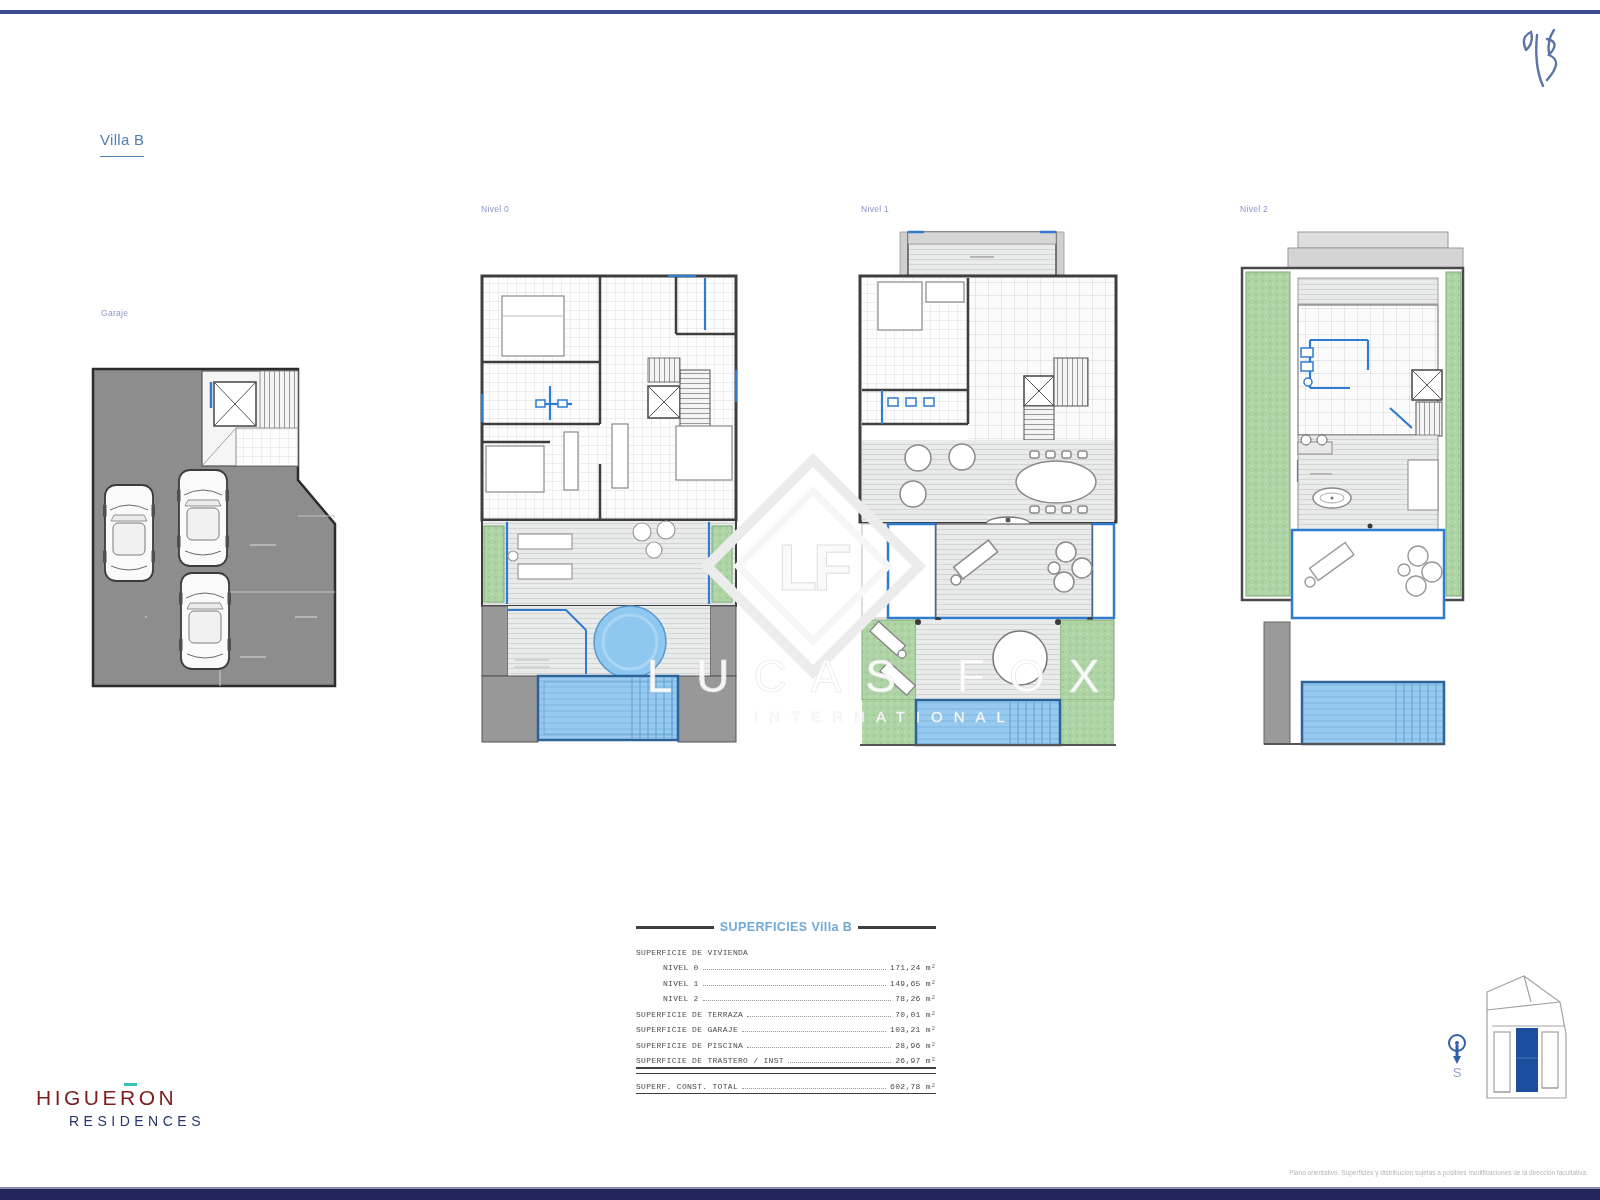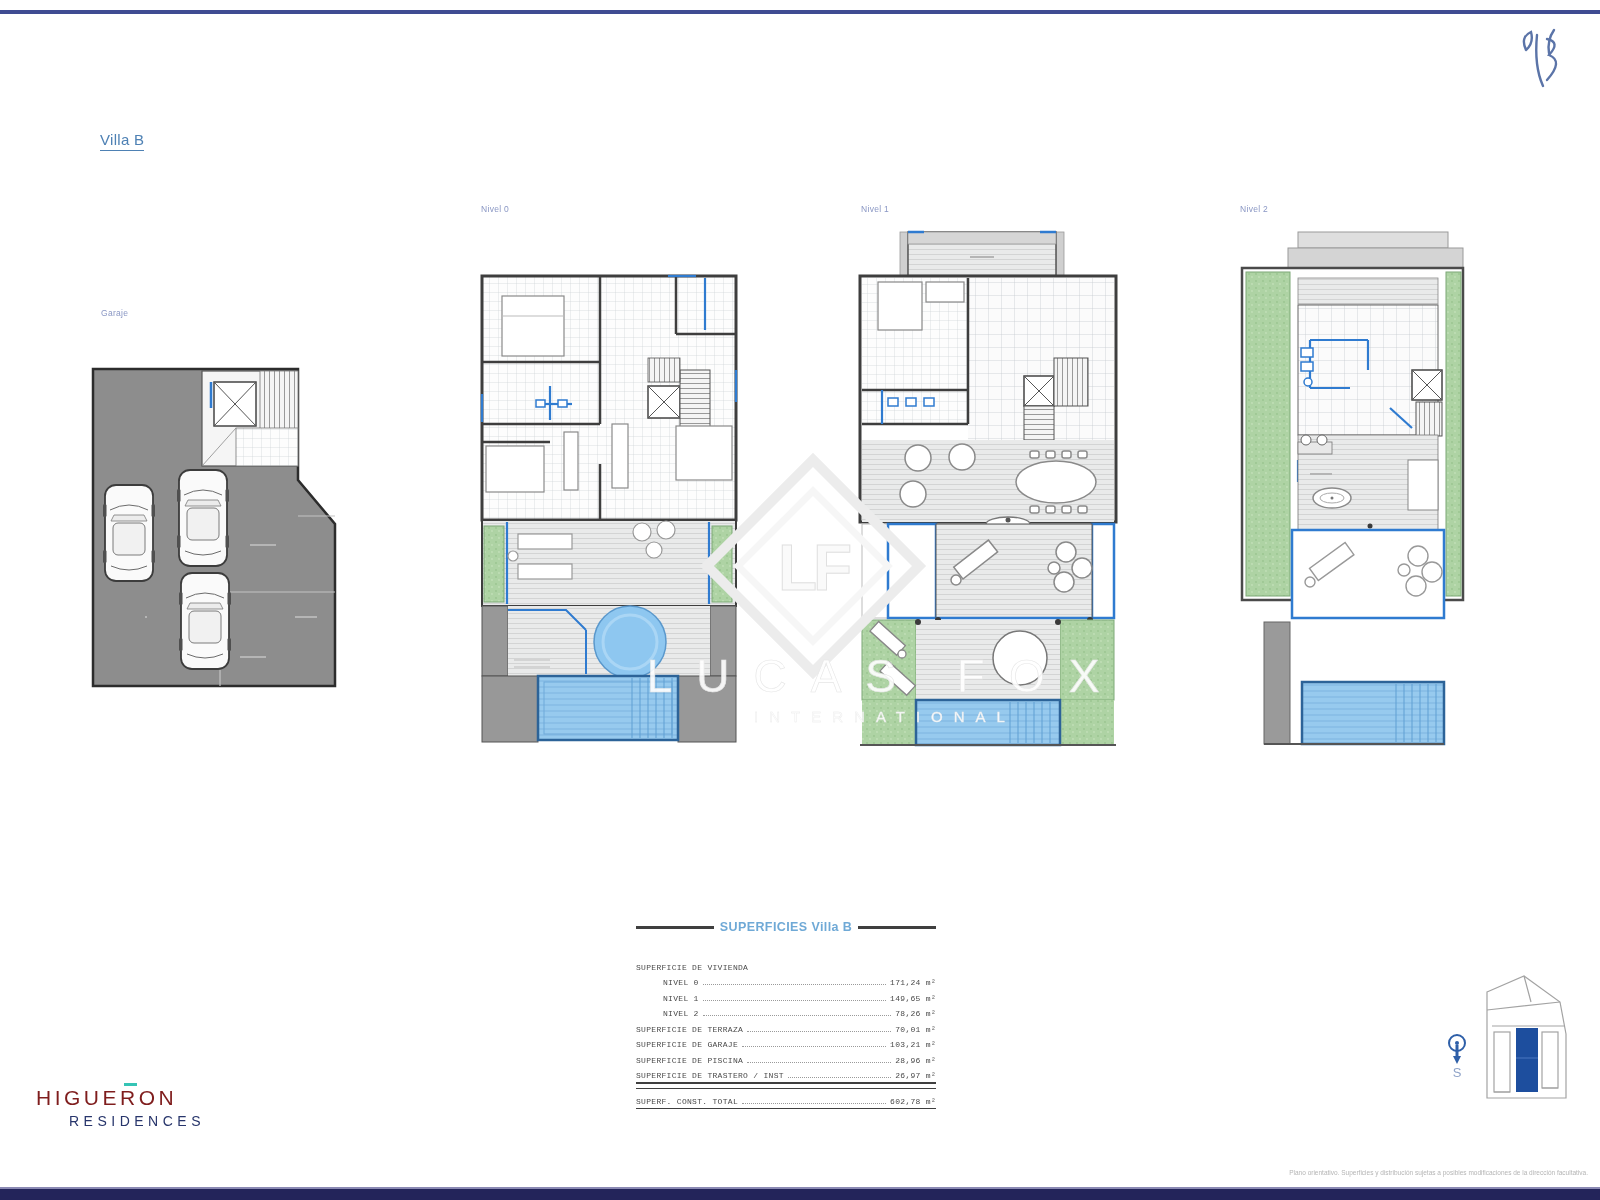--- a/index.html
+++ b/index.html
@@ -2,29 +2,29 @@
 <html><head>
 <meta charset="utf-8">
 <style>
   html,body{margin:0;padding:0;background:#ffffff;}
   #page{position:relative;width:1600px;height:1200px;background:#ffffff;overflow:hidden;
         font-family:"Liberation Sans",sans-serif;}
   .abs{position:absolute;}
   #top-rule{left:0;top:10px;width:1600px;height:3.5px;background:#3f4c92;}
   #bottom-bar{left:0;bottom:0;width:1600px;height:11px;background:#23245a;border-top:2px solid #8a89b3;}
   #villa-title{left:100px;top:131px;font-size:15px;color:#4e81b4;border-bottom:1.5px solid #4e81b4;
-               padding-bottom:2px;letter-spacing:.3px;}
+               padding-bottom:8px;letter-spacing:.3px;}
   .plan-label{font-size:8.5px;color:#8a97c4;letter-spacing:.3px;}
   #lbl-garaje{left:101px;top:308px;}
   #lbl-nivel0{left:481px;top:204px;}
   #lbl-nivel1{left:861px;top:204px;}
   #lbl-nivel2{left:1240px;top:204px;}
   
   #surf-table{left:636px;top:920px;width:300px;color:#4a4a4a;}
-  .tbl-head{display:flex;align-items:center;gap:6px;margin-bottom:22px;}
+  .tbl-head{display:flex;align-items:center;gap:6px;margin-bottom:7px;}
   .tbl-head .rule{flex:1;height:3px;background:#3f3f3f;}
   .tbl-title{font-size:12.5px;font-weight:bold;color:#6fa9d6;letter-spacing:.4px;white-space:nowrap;}
   .trow{display:flex;align-items:flex-end;height:15.5px;font-size:8px;letter-spacing:.3px;font-family:Liberation Mono, monospace;}
   .trow .lbl{white-space:nowrap;}
   .trow .leader{flex:1;border-bottom:1px dotted #9a9a9a;margin:0 4px 2px 4px;}
   .trow .val{white-space:nowrap;}
   .trow.indent{padding-left:27px;}
   .dbl-rule{height:4px;border-top:2px solid #3f3f3f;border-bottom:1px solid #3f3f3f;margin:2px 0 1px 0;}
   .end-rule{height:1px;background:#3f3f3f;margin-top:2px;}
   

